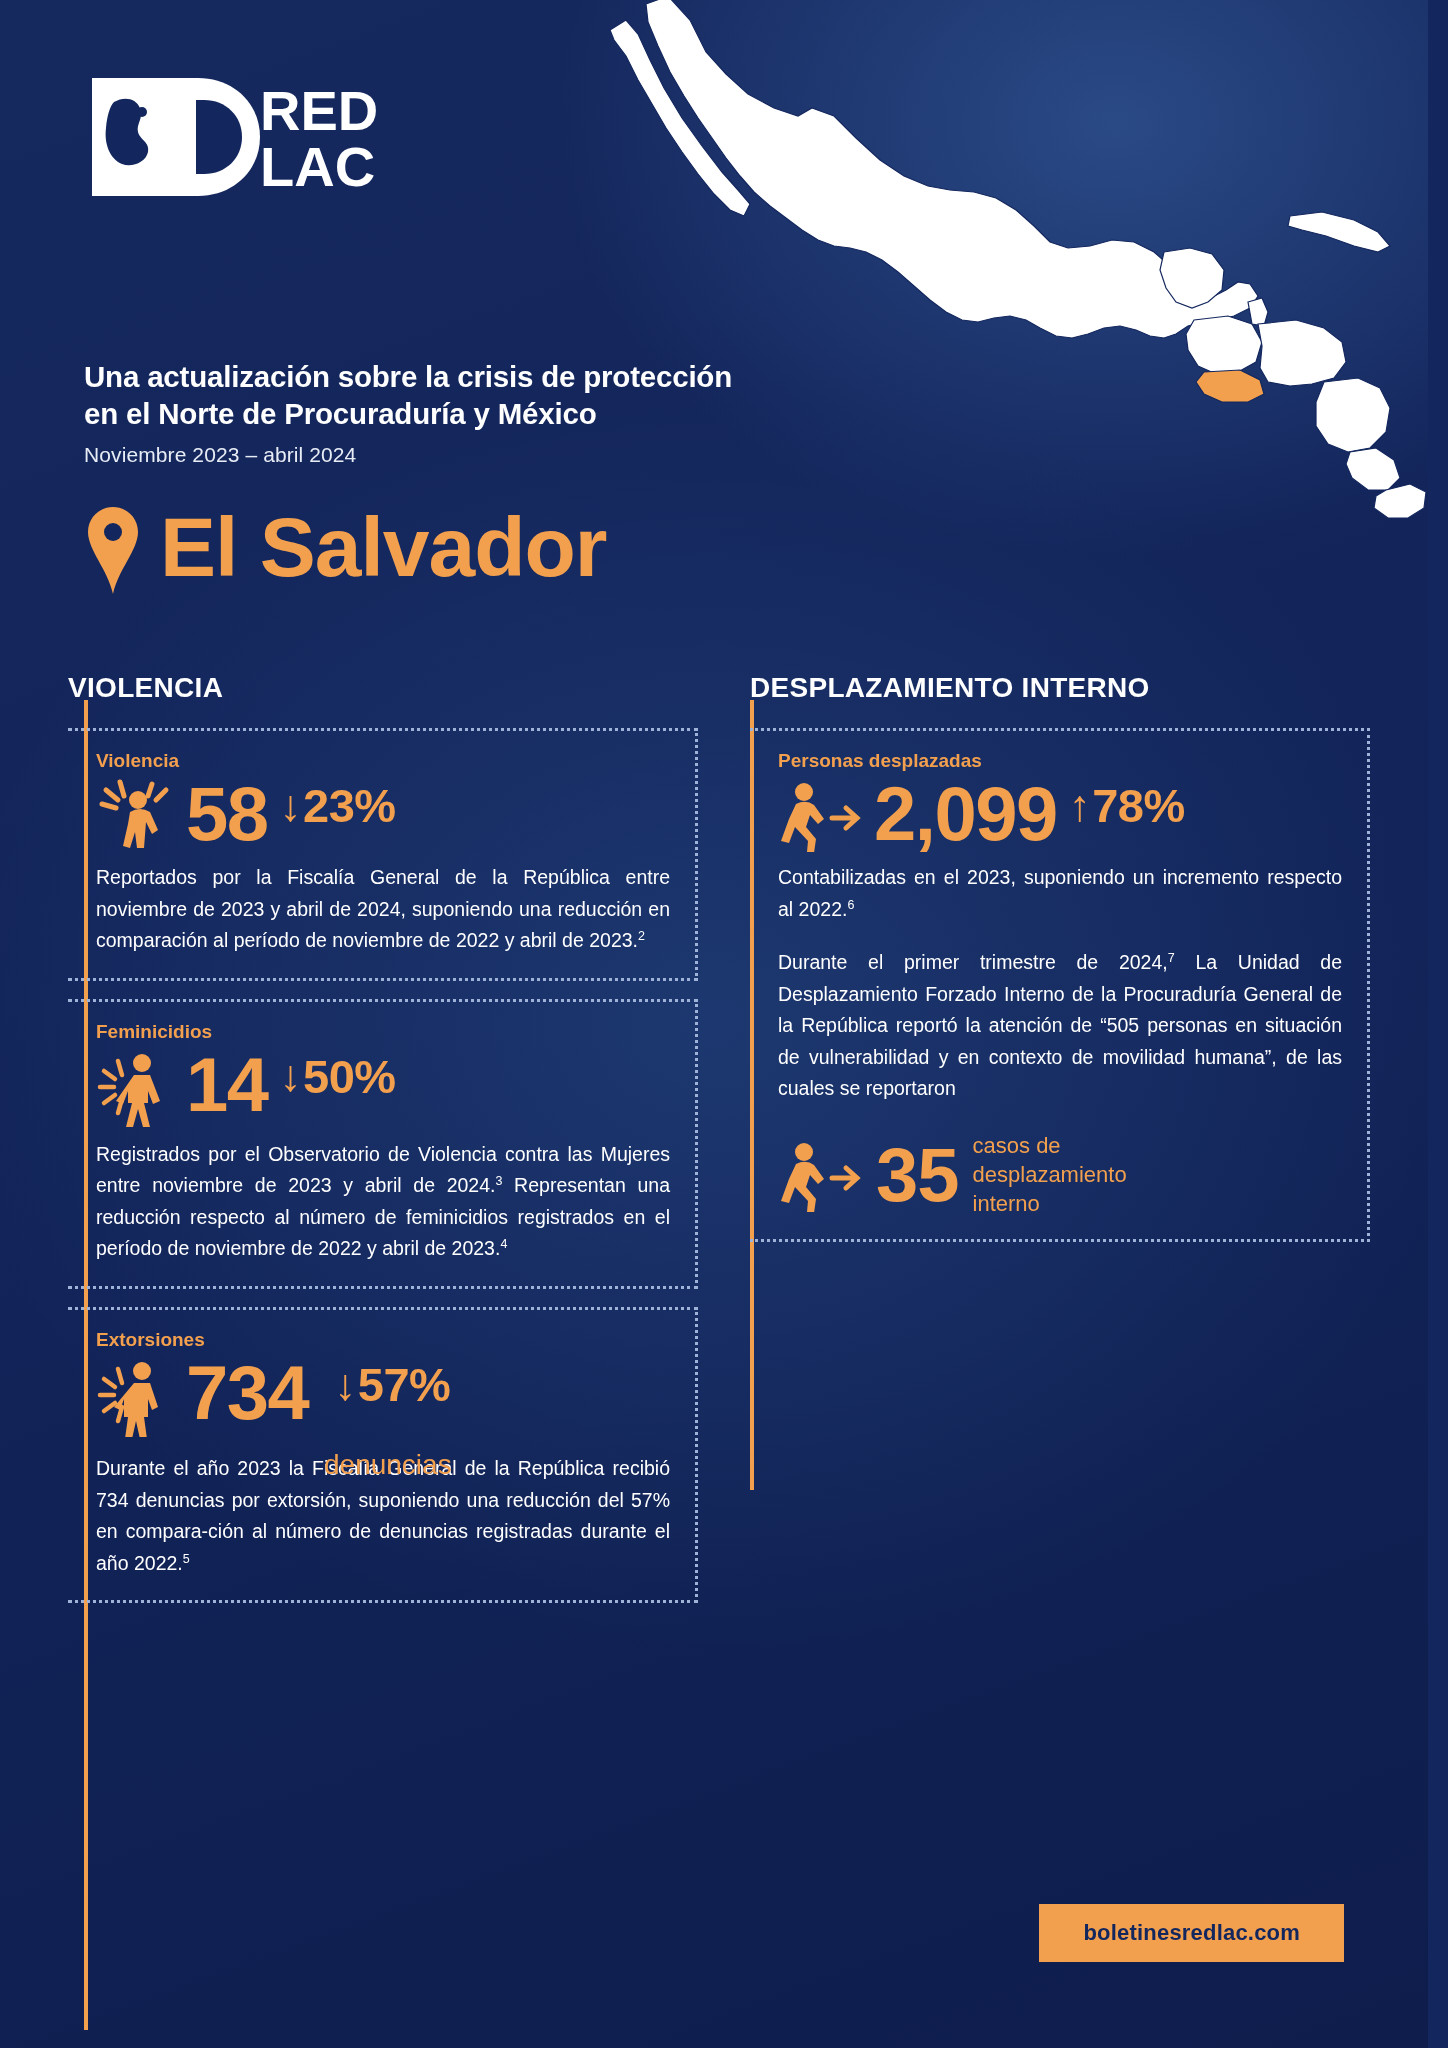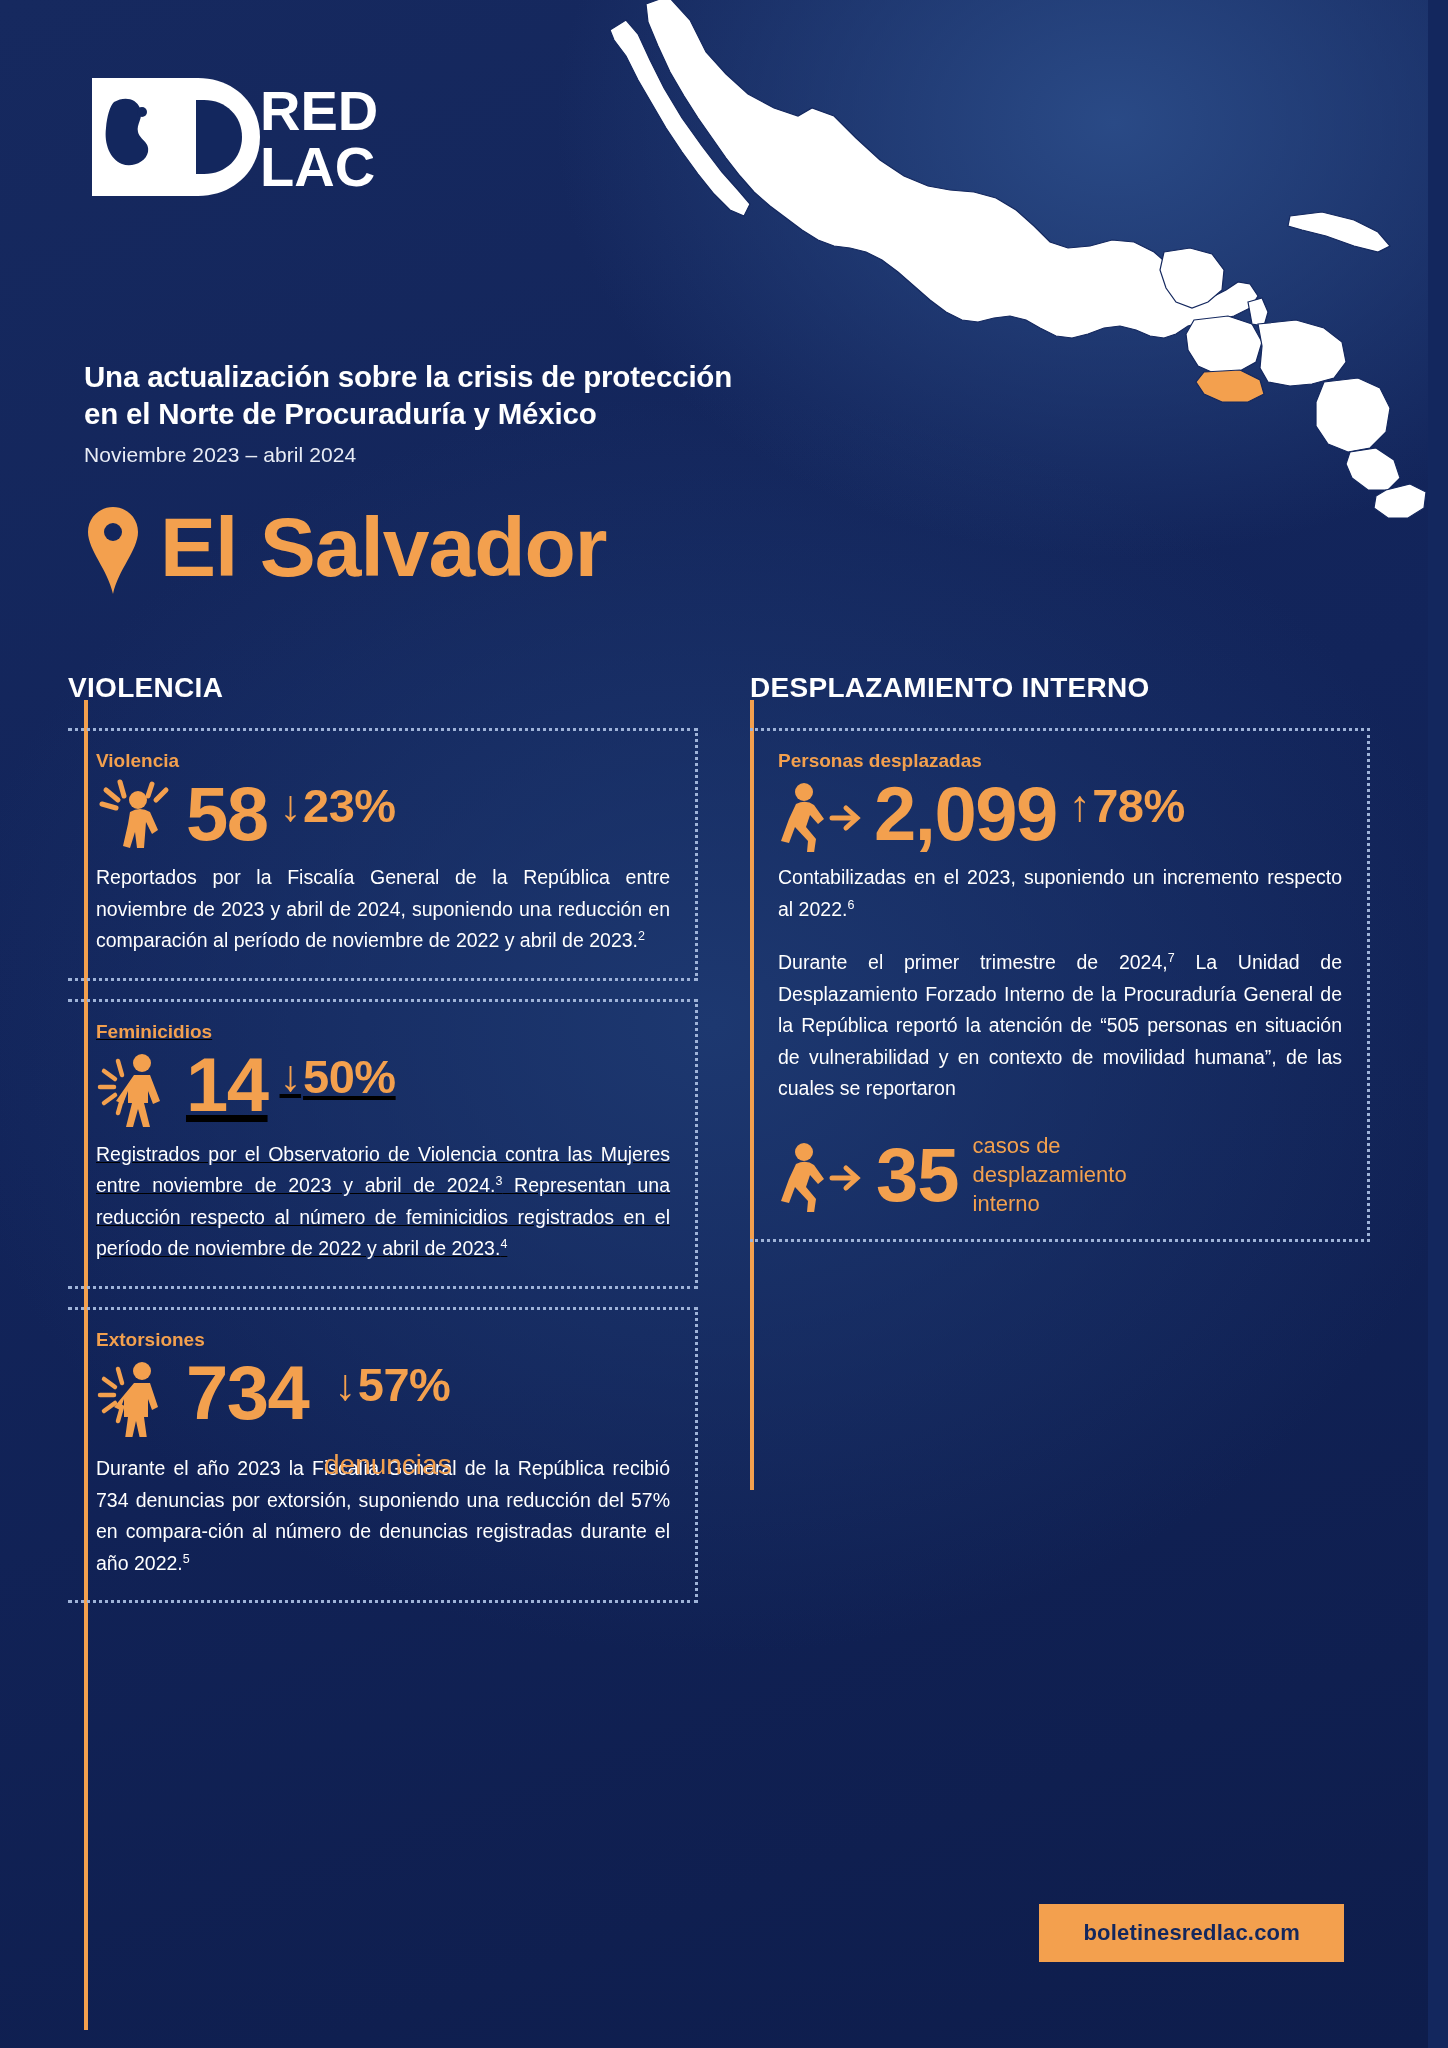--- a/index.html
+++ b/index.html
@@ -313,21 +313,21 @@
         <div class="stat-delta">
           <span class="arrow">↓</span>
           <span>23%</span>
         </div>
       </div>
       <div class="body-text">
         <span>Reportados por la Fiscalía General de la República entre noviembre de 2023 y abril de 2024, suponiendo una reducción en comparación al período de noviembre de 2022 y abril de 2023.</span><span class="sup">2</span>
       </div>
     </div>
 
-    <div class="card" style="margin-bottom:18px;text-decoration:underline;">
+    <div class="card" style="margin-bottom:18px;">
       <div class="card-label">Feminicidios</div>
       <div class="stat-row">
         <svg class="stat-icon" width="78" height="80" viewBox="0 0 78 80">
           <g stroke="#f3a04e" stroke-width="4.5" stroke-linecap="round" fill="none">
             <line x1="4" y1="38" x2="18" y2="38"></line>
             <line x1="8" y1="22" x2="19" y2="30"></line>
             <line x1="22" y1="12" x2="26" y2="26"></line>
             <line x1="8" y1="54" x2="19" y2="46"></line>
             <line x1="22" y1="64" x2="26" y2="50"></line>
           </g>

